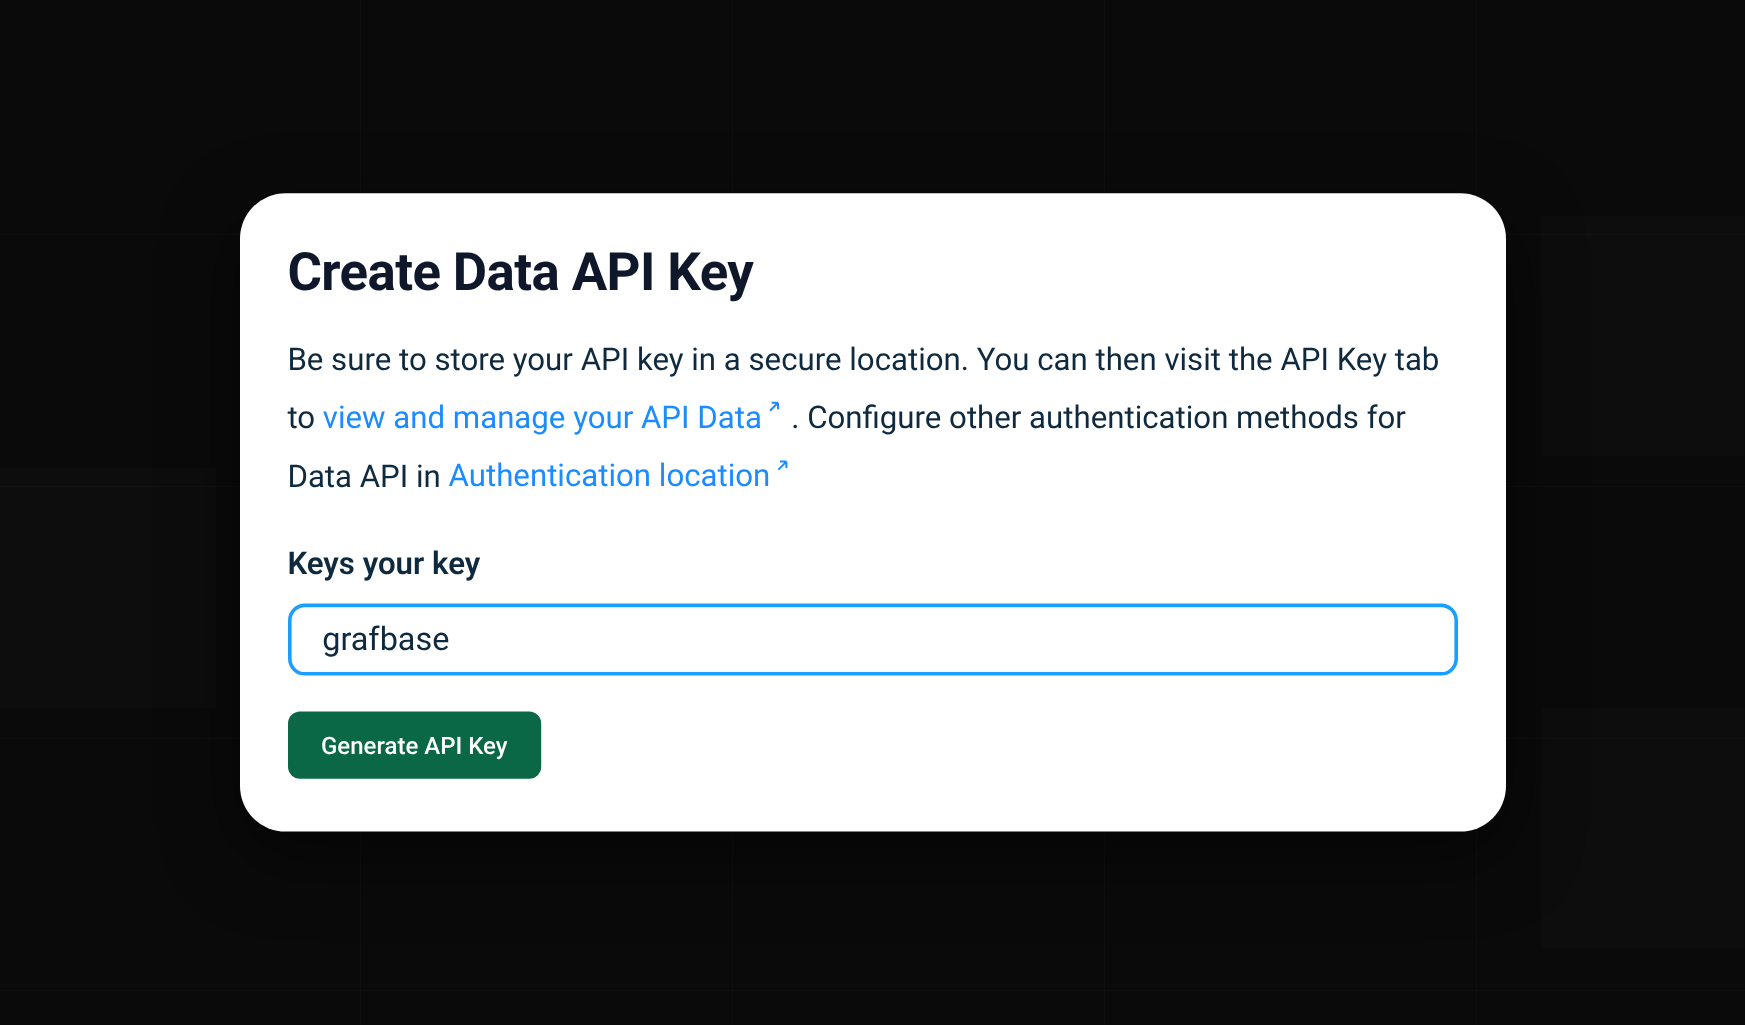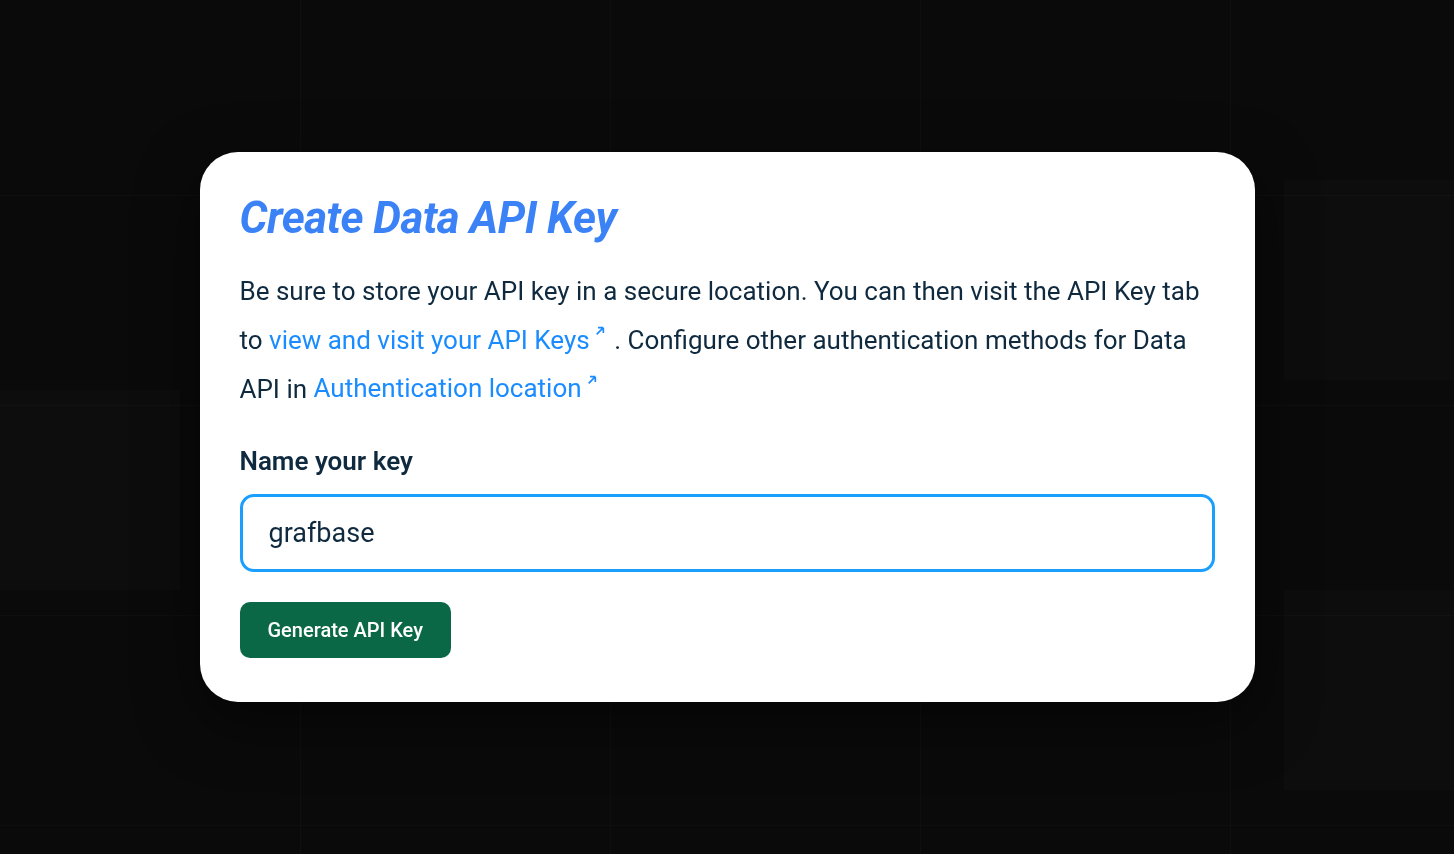--- a/index.html
+++ b/index.html
@@ -38,24 +38,23 @@
       border-radius: 38px;
       padding: 40px 40px 44px 40px;
       box-shadow: 0 20px 60px rgba(0,0,0,0.5);
       color: #0f2a3f;
       position: relative;
       z-index: 10;
     }
     .card-title {
       font-size: 44px;
       font-weight: 700;
-      color: #3b82f6;
+      color: #0f172a;
       letter-spacing: -0.5px;
       margin-bottom: 28px;
-      font-style: italic;
     }
     .card-description {
       font-size: 26px;
       font-weight: 400;
       color: #0f2a3f;
       line-height: 1.5;
       margin-bottom: 38px;
     }
     .link {
       color: #1a8cff;
@@ -80,21 +79,21 @@
       color: #0f2a3f;
       margin-bottom: 18px;
       display: block;
     }
     .input-wrapper {
       position: relative;
       margin-bottom: 30px;
     }
     .text-input {
       width: 100%;
-      height: 78px;
+      height: 60px;
       border: 3px solid #1a9fff;
       border-radius: 14px;
       padding: 0 26px;
       font-size: 27px;
       font-family: inherit;
       color: #0f2a3f;
       outline: none;
       background: #ffffff;
     }
     .generate-button {
@@ -114,27 +113,27 @@
 
 <div class="bg-grid"></div>
 <div class="bg-block" style="left:0;top:390px;width:180px;height:200px;"></div>
 <div class="bg-block" style="right:0;top:590px;width:170px;height:200px;"></div>
 <div class="bg-block" style="right:0;top:180px;width:170px;height:200px;"></div>
 
 <div class="card">
   <h1 class="card-title">Create Data API Key</h1>
   
   <p class="card-description">
-    <span>Be sure to store your API key in a secure location. You can then visit the API Key tab to </span><a class="link"><span>view and visit your API Keys</span><span class="ext-icon"><svg viewBox="0 0 24 24">
+    <span>Be sure to store your API key in a secure location. You can then visit the API Key tab to </span><a class="link"><span>view and manage your API Data</span><span class="ext-icon"><svg viewBox="0 0 24 24">
             <path d="M7 17L17 7M17 7H9M17 7V15"></path>
           </svg></span></a><span> . Configure other authentication methods for Data API in </span><a class="link"><span>Authentication location</span><span class="ext-icon"><svg viewBox="0 0 24 24">
             <path d="M7 17L17 7M17 7H9M17 7V15"></path>
           </svg></span></a>
   </p>
 
-  <label class="field-label">Name your key</label>
+  <label class="field-label">Keys your key</label>
   
   <div class="input-wrapper">
     <input type="text" class="text-input" value="grafbase" style="">
   </div>
 
   <button class="generate-button">Generate API Key</button>
 </div>
 
 </body></html>

